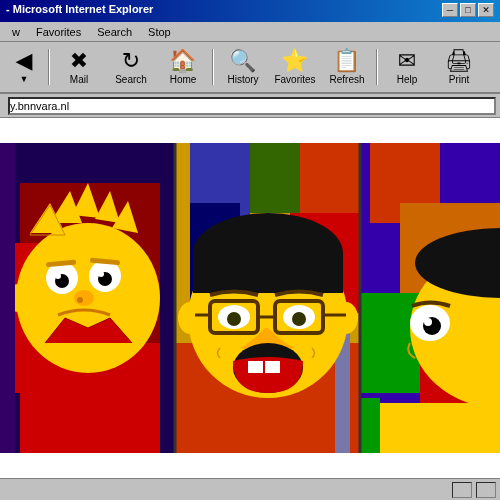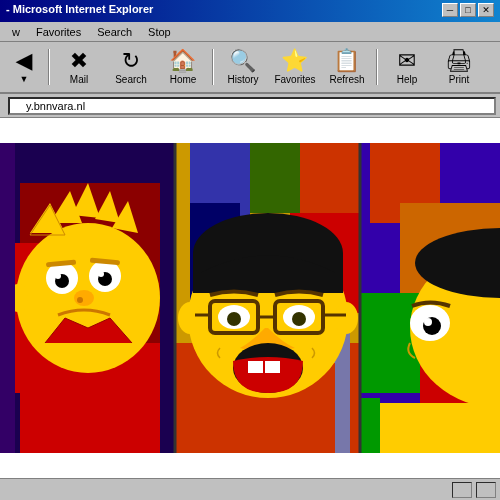--- a/index.html
+++ b/index.html
@@ -112,21 +112,21 @@
     .address-label {
       font-size: 11px;
       margin-right: 4px;
       color: black;
     }
     .address-input {
       flex: 1;
       height: 18px;
       border: 2px inset #808080;
       background: white;
-      padding: 0 16px;
+      padding: 0 0;
       font-size: 11px;
       outline: none;
     }
 
     
     .content-area {
       width: 100%;
       height: calc(500px - 22px - 20px - 52px - 24px - 22px);
       background: white;
       overflow: hidden;

